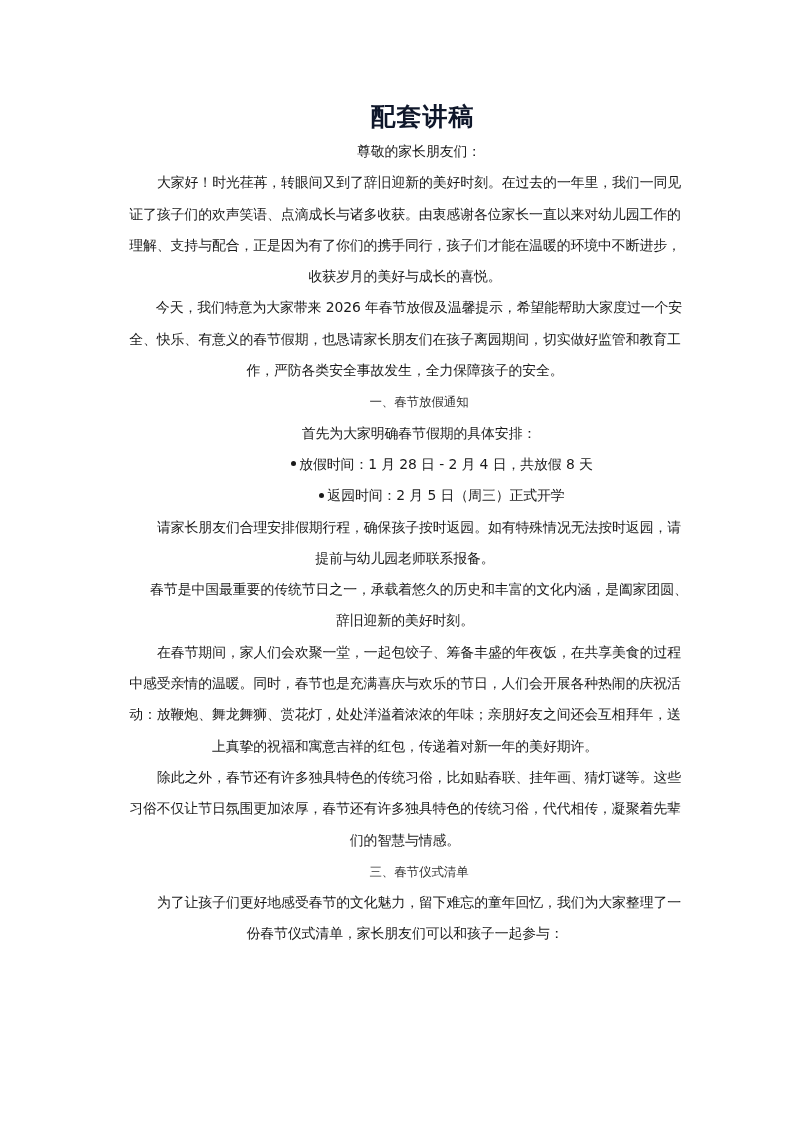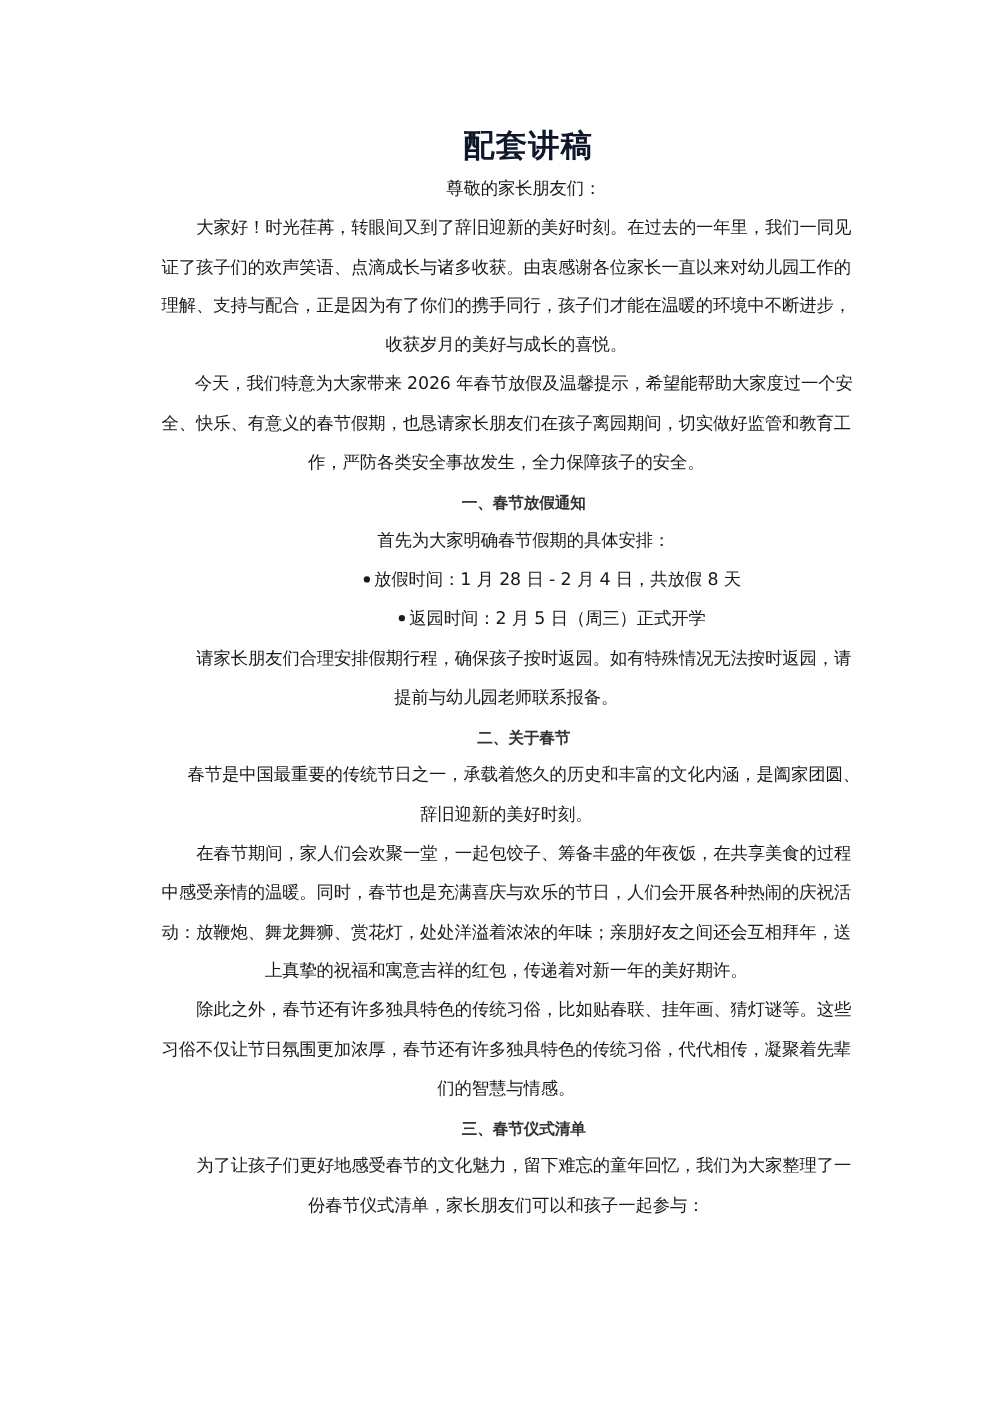--- a/index.html
+++ b/index.html
@@ -46,21 +46,21 @@
     }
     .line {
       white-space: nowrap;
       height: 31.3px;
       letter-spacing: -0.1px;
     }
     .indent { padding-left: 28px; }
     .heading {
       padding-left: 28px;
       font-family: "DejaVu Serif", serif;
-      font-weight: bold;
+      font-weight: normal;
       font-size: 12.5px;
       color: #333333;
     }
     .bullet {
       padding-left: 74px;
     }
     .bullet-dot {
       display: inline-block;
       width: 5px; height: 5px;
       border-radius: 50%;
@@ -102,21 +102,20 @@
         <span class="bullet-dot"></span><span>放假时间：1 月 28 日 - 2 月 4 日，共放假 8 天</span>
       </div>
       <div class="line bullet">
         <span class="bullet-dot"></span><span>返园时间：2 月 5 日（周三）正式开学</span>
       </div>
       <div class="line indent">请家长朋友们合理安排假期行程，确保孩子按时返园。如有特殊情况无法按时返园，请</div>
       <div class="line">提前与幼儿园老师联系报备。</div>
     </div>
 
     <div>
-      <div class="line heading">二、关于春节</div>
 
       <div class="line indent">春节是中国最重要的传统节日之一，承载着悠久的历史和丰富的文化内涵，是阖家团圆、</div>
       <div class="line">辞旧迎新的美好时刻。</div>
 
       <div class="line indent">在春节期间，家人们会欢聚一堂，一起包饺子、筹备丰盛的年夜饭，在共享美食的过程</div>
       <div class="line">中感受亲情的温暖。同时，春节也是充满喜庆与欢乐的节日，人们会开展各种热闹的庆祝活</div>
       <div class="line">动：放鞭炮、舞龙舞狮、赏花灯，处处洋溢着浓浓的年味；亲朋好友之间还会互相拜年，送</div>
       <div class="line">上真挚的祝福和寓意吉祥的红包，传递着对新一年的美好期许。</div>
 
       <div class="line indent">除此之外，春节还有许多独具特色的传统习俗，比如贴春联、挂年画、猜灯谜等。这些</div>

